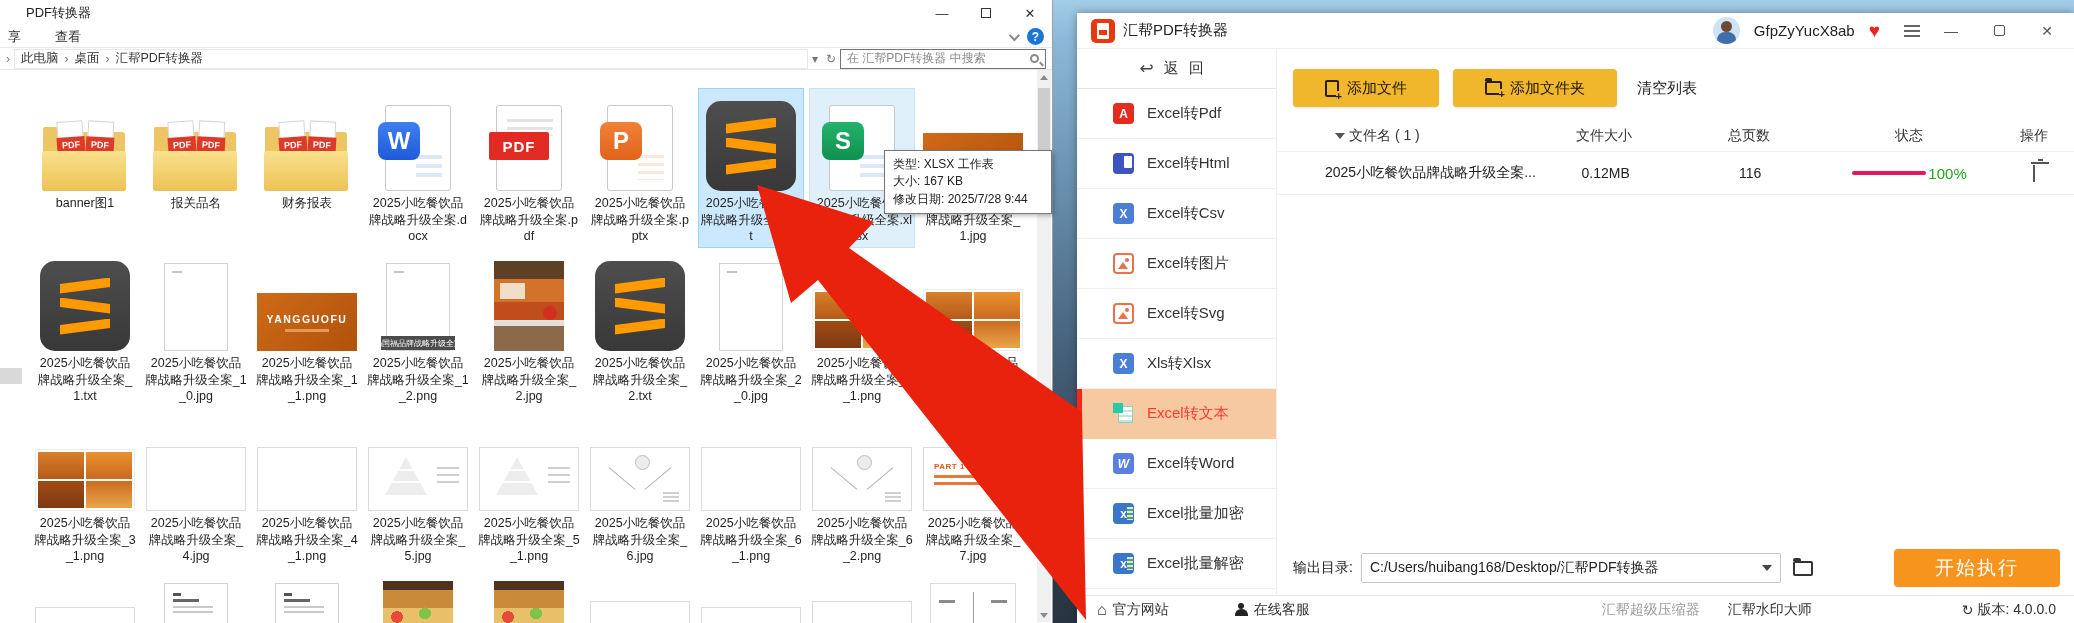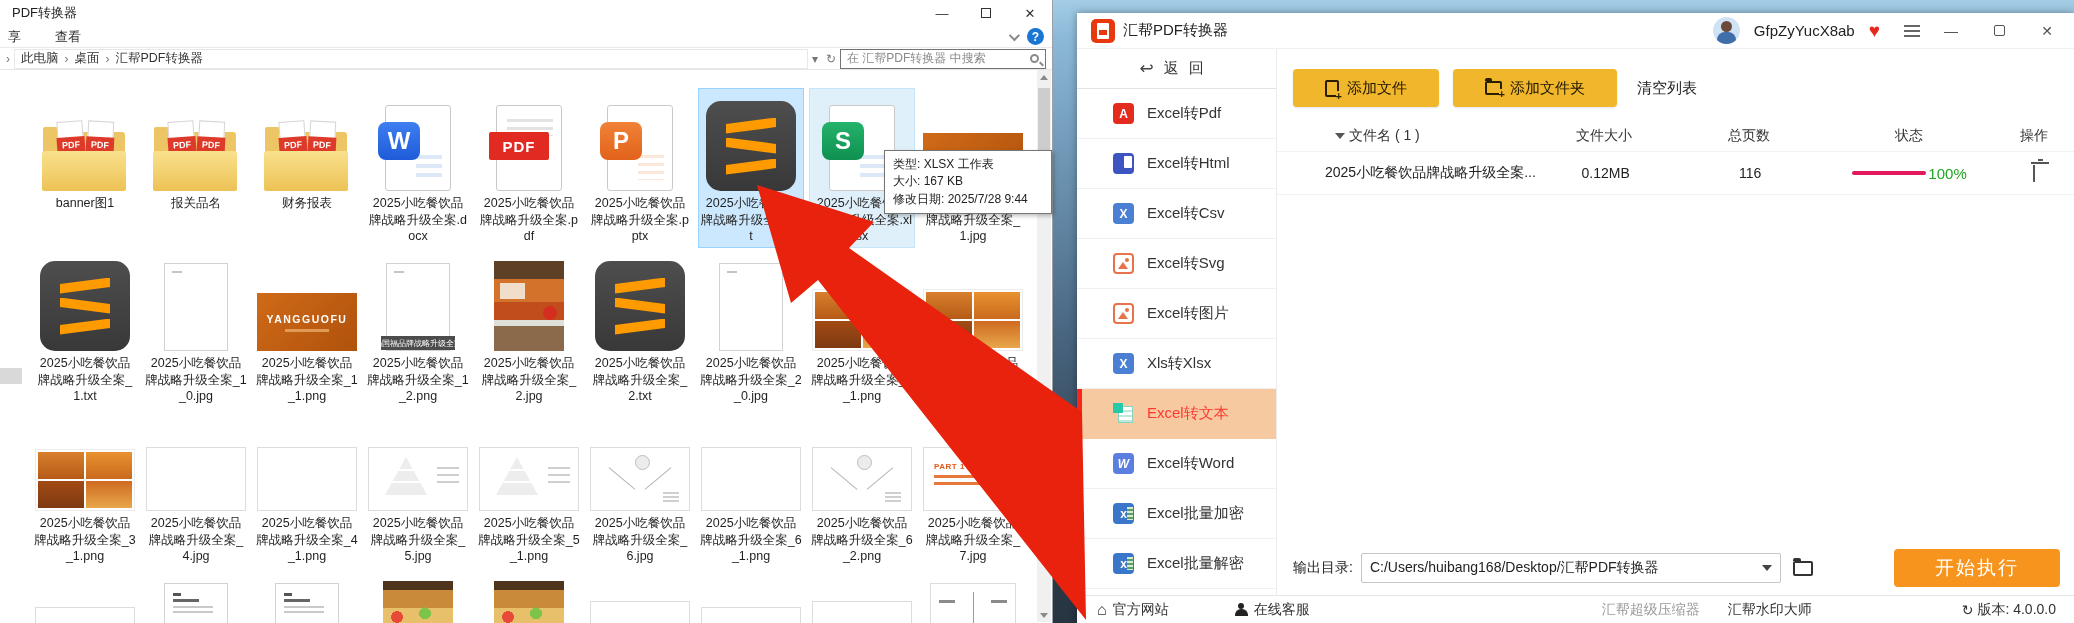--- a/index.html
+++ b/index.html
@@ -3,21 +3,21 @@
 <meta charset="utf-8">
 <style>
   * { margin:0; padding:0; box-sizing:border-box; }
   html,body { width:2074px; height:623px; overflow:hidden;
     font-family:"Liberation Sans", sans-serif;
     background:linear-gradient(180deg,#a3cde6 0%,#8db9d8 6%,#6b93b1 28%,#47637e 55%,#32434f 78%,#273442 100%); }
 
   
   .explorer { position:absolute; left:0; top:0; width:1053px; height:623px; background:#fff; border-right:1px solid #9aa0a6; }
   .ex-titlebar { height:26px; display:flex; align-items:center; background:#fff; }
-  .ex-title { font-size:13px; color:#222; padding-left:12px; flex:1; white-space:nowrap; }
+  .ex-title { font-size:13px; color:#222; padding-left:26px; flex:1; white-space:nowrap; }
   .ex-ctrls { display:flex; height:100%; }
   .ex-ctrl { width:44px; height:100%; display:flex; align-items:center; justify-content:center; color:#333; font-size:13px; }
   .ex-sq { width:10px; height:10px; border:1px solid #333; display:block; }
   .ex-menubar { height:22px; display:flex; align-items:center; gap:30px; padding-left:8px; font-size:13px; color:#333; border-bottom:1px solid #eaeaea; position:relative; }
   .ex-menu-right { position:absolute; right:8px; top:0; height:100%; display:flex; align-items:center; gap:10px; }
   .chev-down { width:8px; height:8px; border-right:2px solid #8a8a8a; border-bottom:2px solid #8a8a8a; transform:rotate(45deg) translateY(-2px); }
   .help-badge { width:17px; height:17px; border-radius:50%; background:#1976d2; color:#fff; font-size:12px; font-weight:bold; display:flex; align-items:center; justify-content:center; }
   .ex-addrbar { height:22px; display:flex; align-items:center; border-bottom:1px solid #e6e6e6; padding:0 6px; gap:4px; }
   .crumbs { flex:1; display:flex; align-items:center; gap:6px; font-size:12.5px; color:#333; border:1px solid #e8e8e8; height:20px; padding:0 6px; }
   .crumb-sep { color:#777; font-size:12px; }
@@ -642,28 +642,28 @@
    </div>
         <div class="side-item ">
      <span class="ic ic-blue">X</span>
           <span>Excel转Csv</span>
    </div>
         <div class="side-item ">
      <span class="ic ic-img">
             <span class="mtn"></span>
             <span class="sun"></span>
           </span>
-          <span>Excel转Svg</span>
+          <span>Excel转图片</span>
    </div>
         <div class="side-item ">
      <span class="ic ic-img">
             <span class="mtn"></span>
             <span class="sun"></span>
           </span>
-          <span>Excel转图片</span>
+          <span>Excel转Svg</span>
    </div>
         <div class="side-item ">
      <span class="ic ic-blue">X</span>
           <span>Xls转Xlsx</span>
    </div>
         <div class="side-item active">
      <span class="ic ic-txt">
             <span class="tpg"></span>
             <span class="tsq"></span>
           </span>

